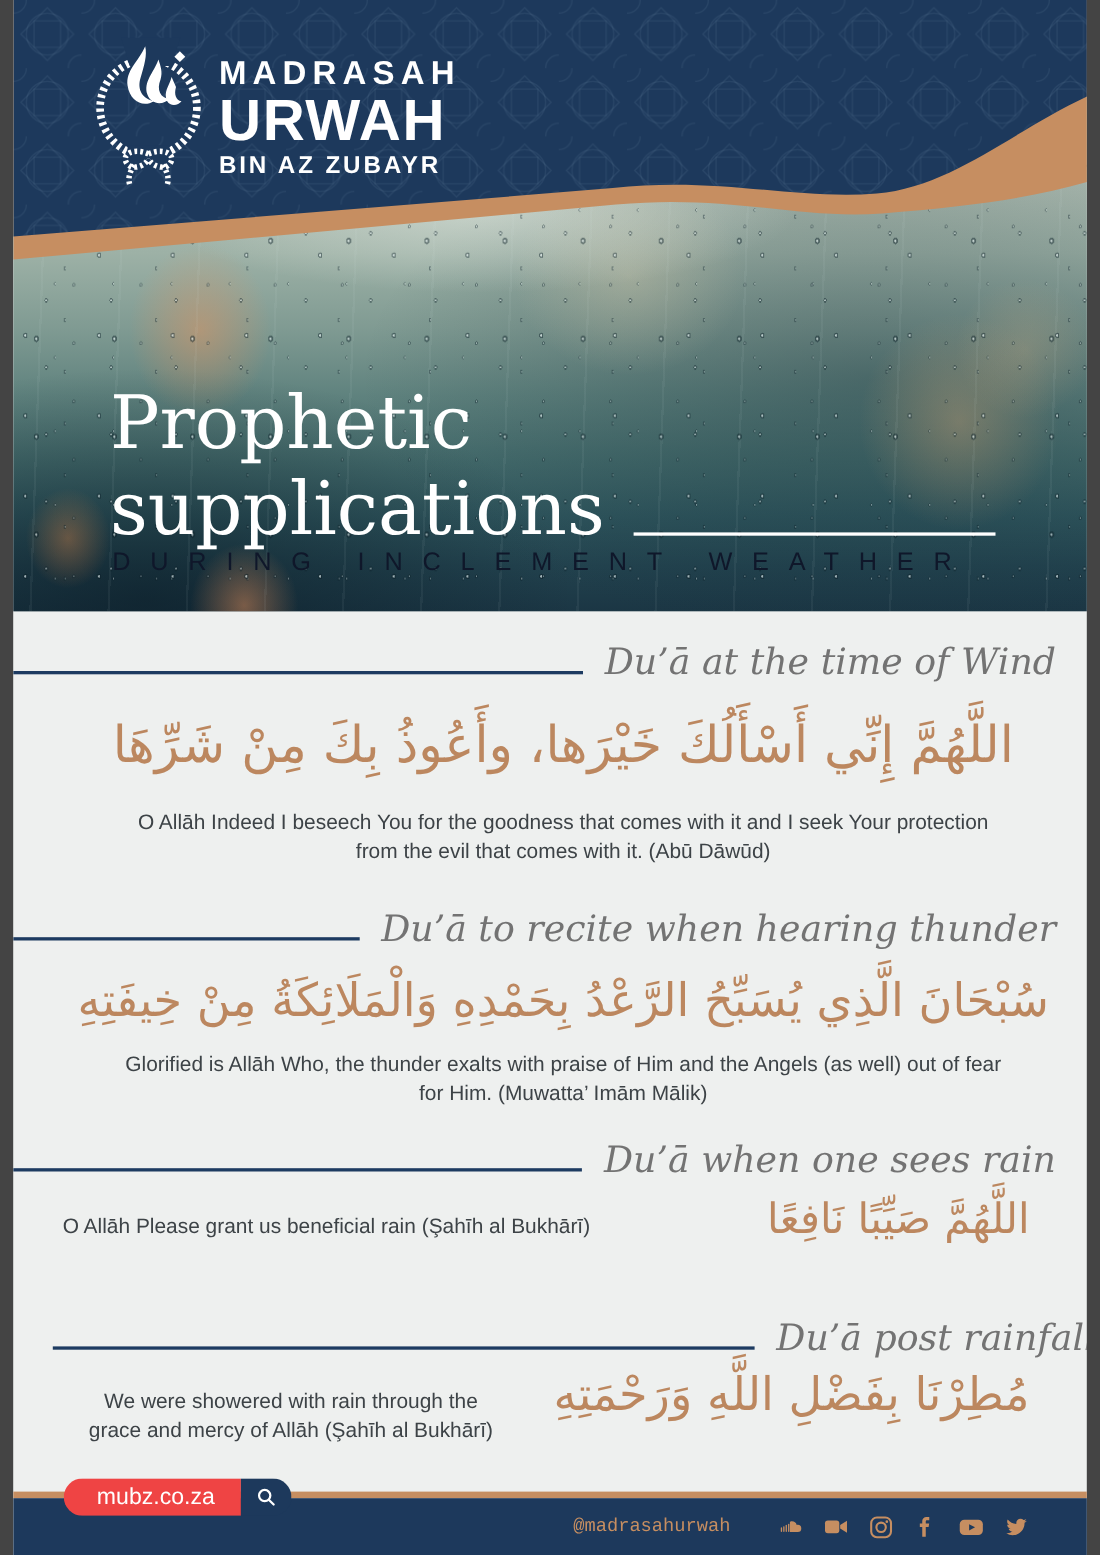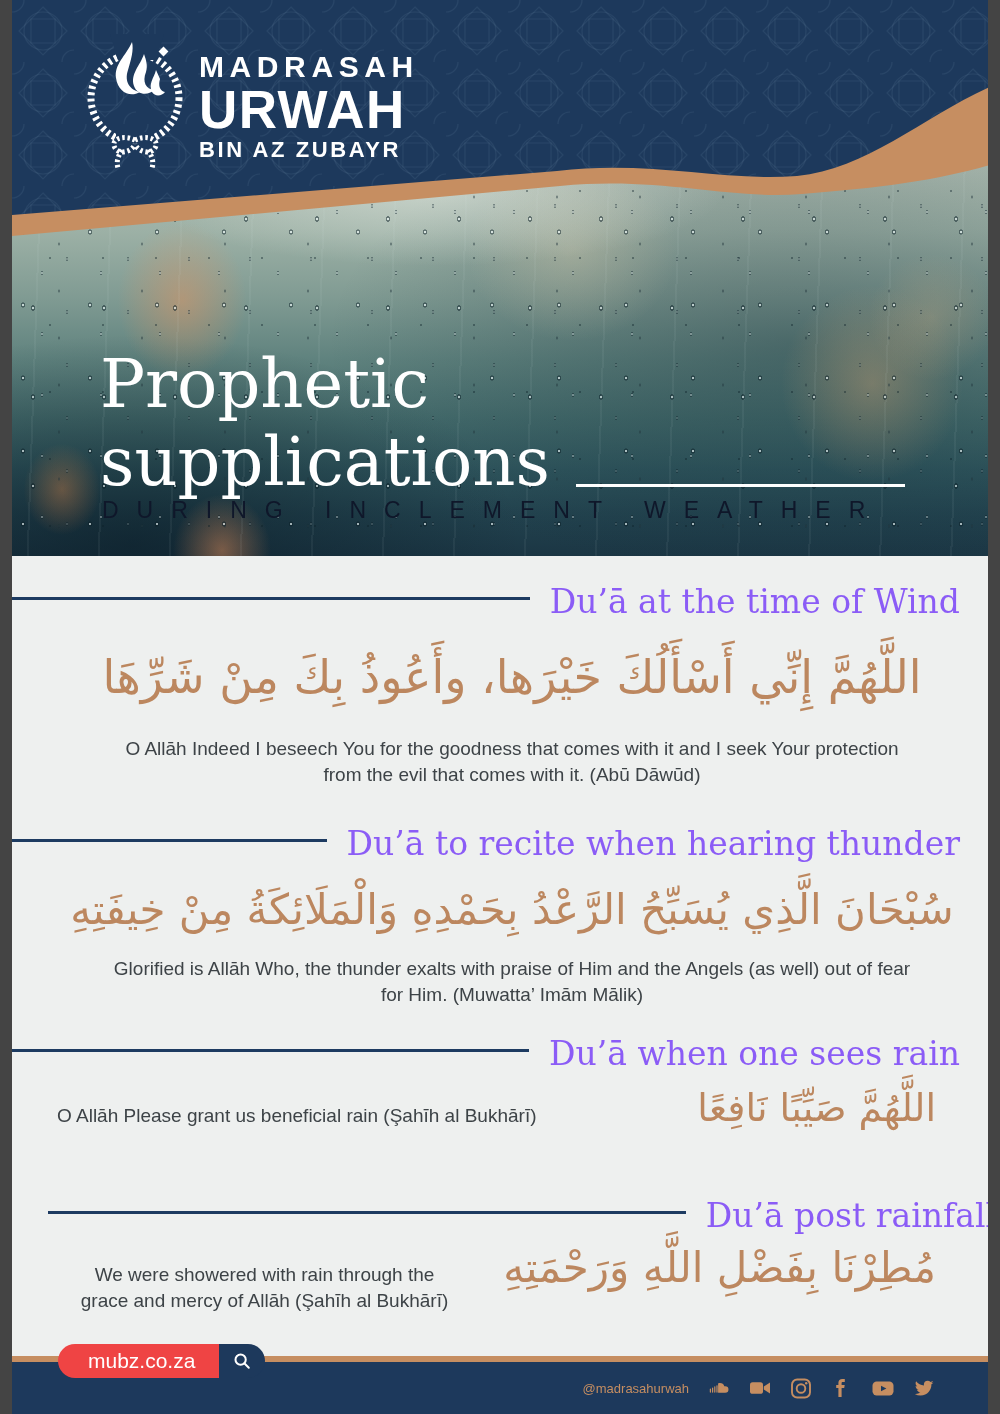--- a/index.html
+++ b/index.html
@@ -60,23 +60,24 @@
   }
   .title-row2{display:flex;align-items:flex-end;width:805px;}
   .title-rule{flex:1;height:3px;background:#fff;margin:0 0 14px 26px;}
   .hero-subtitle{
     position:absolute;left:90px;top:497px;color:#0f172a;
     font-size:23px;letter-spacing:18px;white-space:nowrap;font-weight:normal;
   }
 
   
   .section-heading{
-    position:absolute;left:0;width:948px;display:flex;align-items:center;
-    color:#8b5cf6;font-family:"DejaVu Serif",serif;font-size:33px;line-height:36px;
+    position:absolute;left:0;width:948px;display:flex;align-items:flex-end;
+    color:#737373;font-family:"DejaVu Serif",serif;font-size:33px;line-height:36px;
     white-space:nowrap;
+    font-style:italic;
   }
   .heading-rule{flex:1;height:3px;background:#1d3b61;margin:0 20px 7px 0;}
   .arabic{
     position:absolute;left:0;width:1000px;text-align:center;direction:rtl;
     color:#bc875f;font-family:"DejaVu Sans",sans-serif;
   }
   .translation{
     position:absolute;left:0;width:1000px;text-align:center;
     color:#3d4347;font-size:19px;line-height:26px;
   }
@@ -96,21 +97,21 @@
   }
   .pill-web{
     background:#ef4444;color:#fff;font-size:21px;line-height:34px;padding:0 24px 0 30px;
   }
   .pill-search{
     background:#1d395c;width:46px;display:flex;align-items:center;justify-content:center;
   }
   .social-area{
     position:absolute;right:52px;top:1370px;height:36px;display:flex;align-items:center;gap:17px;
   }
-  .handle{color:#c68e61;font-size:13px;margin-right:1px;}
+  .handle{color:#c68e61;font-size:17px;margin-right:26px;font-family:Liberation Mono, monospace;}
   .sicon{display:flex;align-items:center;justify-content:center;width:24px;height:24px;}
 </style>
 </head>
 <body>
 
 <div class="page">
 
   <div class="hero">
     <div class="photo"></div>
     <div class="drops"></div>

